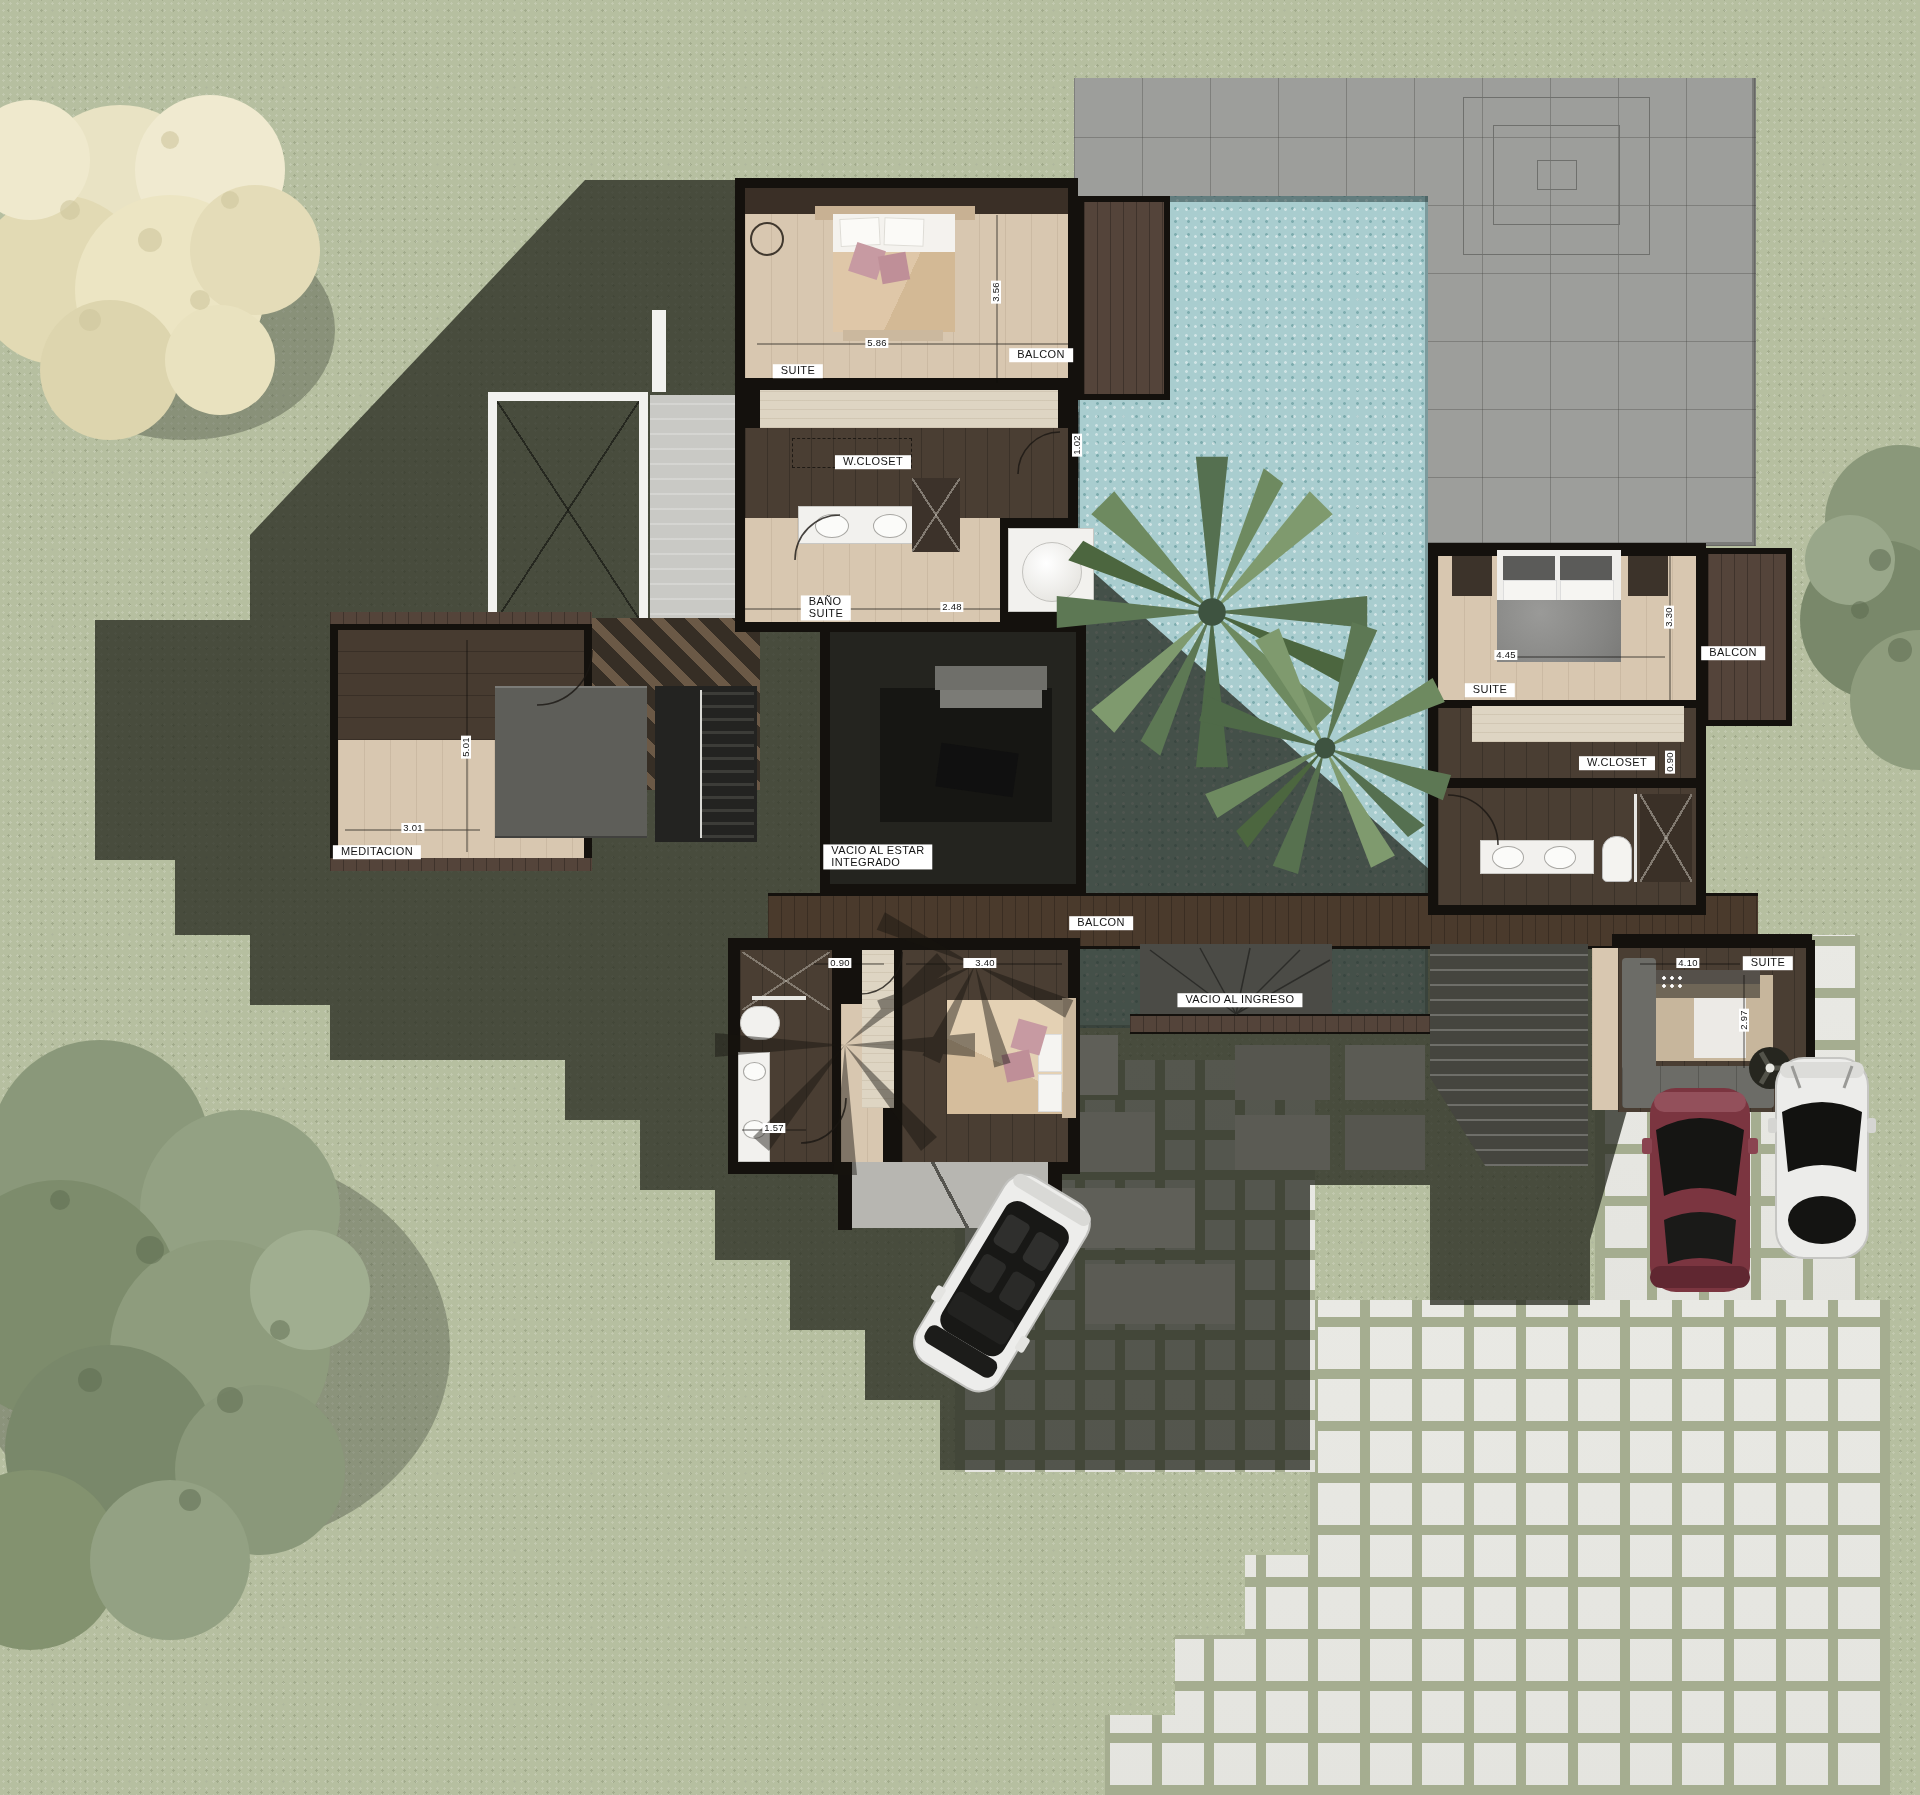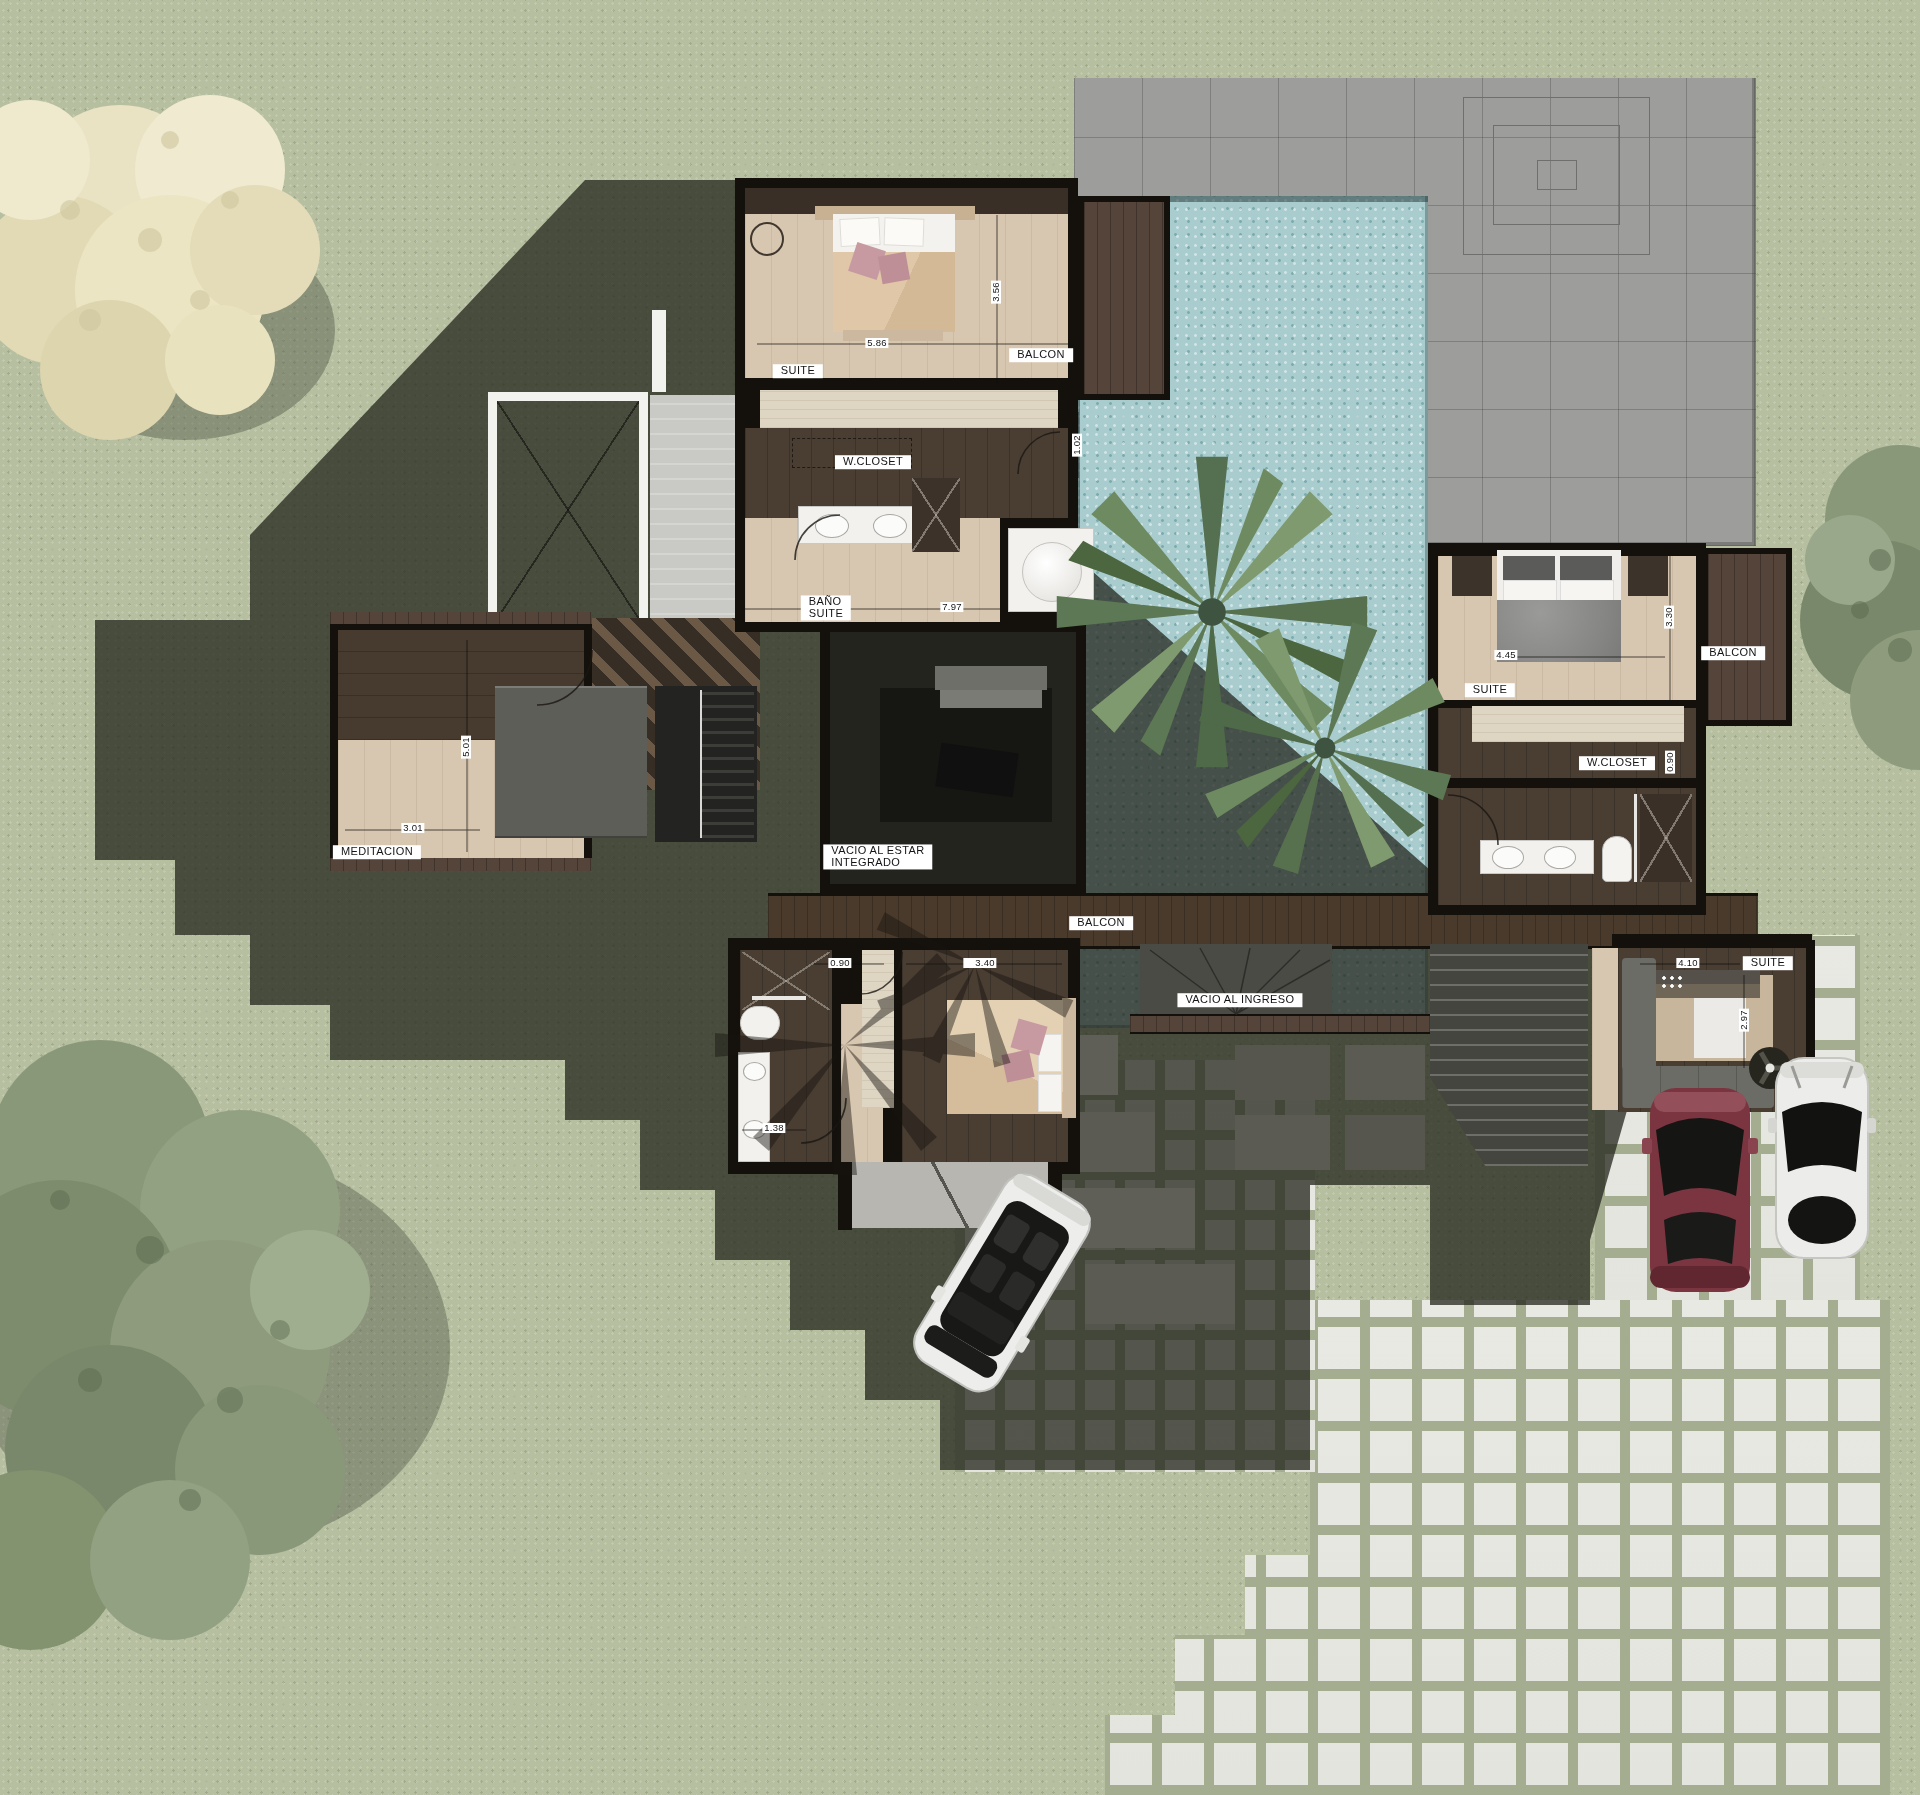--- a/index.html
+++ b/index.html
@@ -399,34 +399,34 @@
 
   <div class="abs" id="labels" style="left:0;top:0;width:100%;height:100%;z-index:60;">
       <span class="plan-label" style="left: 798px; top: 371px;">SUITE</span>
       <span class="plan-label dim" style="left: 877px; top: 343px;">5.86</span>
       <span class="plan-label dim rot" style="left: 996px; top: 292px;">3.56</span>
       <span class="plan-label" style="left: 1041px; top: 355px;">BALCON</span>
       <span class="plan-label" style="left: 873px; top: 462px;">W.CLOSET</span>
       <span class="plan-label dim rot" style="left: 1077px; top: 445px;">1.02</span>
       <span class="plan-label" style="left: 826px; top: 608px;">BAÑO
 SUITE</span>
-      <span class="plan-label dim" style="left: 952px; top: 607px;">7.97</span>
+      <span class="plan-label dim" style="left: 952px; top: 607px;">2.48</span>
       <span class="plan-label dim" style="left: 413px; top: 828px;">3.01</span>
       <span class="plan-label" style="left: 377px; top: 852px;">MEDITACION</span>
       <span class="plan-label dim rot" style="left: 466px; top: 747px;">5.01</span>
       <span class="plan-label" style="left: 878px; top: 857px;">VACIO AL ESTAR
 INTEGRADO</span>
       <span class="plan-label" style="left: 1101px; top: 923px;">BALCON</span>
       <span class="plan-label" style="left: 1490px; top: 690px;">SUITE</span>
       <span class="plan-label dim" style="left: 1506px; top: 655px;">4.45</span>
       <span class="plan-label dim rot" style="left: 1669px; top: 617px;">3.30</span>
       <span class="plan-label" style="left: 1733px; top: 653px;">BALCON</span>
       <span class="plan-label" style="left: 1617px; top: 763px;">W.CLOSET</span>
       <span class="plan-label dim rot" style="left: 1670px; top: 762px;">0.90</span>
       <span class="plan-label" style="left: 1240px; top: 1000px;">VACIO AL INGRESO</span>
       <span class="plan-label dim" style="left: 1688px; top: 963px;">4.10</span>
       <span class="plan-label" style="left: 1768px; top: 963px;">SUITE</span>
       <span class="plan-label dim rot" style="left: 1744px; top: 1020px;">2.97</span>
       <span class="plan-label dim" style="left: 840px; top: 963px;">0.90</span>
       <span class="plan-label dim" style="left: 980px; top: 963px; padding-left: 12px;">3.40</span>
-      <span class="plan-label dim" style="left: 774px; top: 1128px;">1.38</span>
+      <span class="plan-label dim" style="left: 774px; top: 1128px;">1.57</span>
     </div>
 </div>
 
 </body></html>

